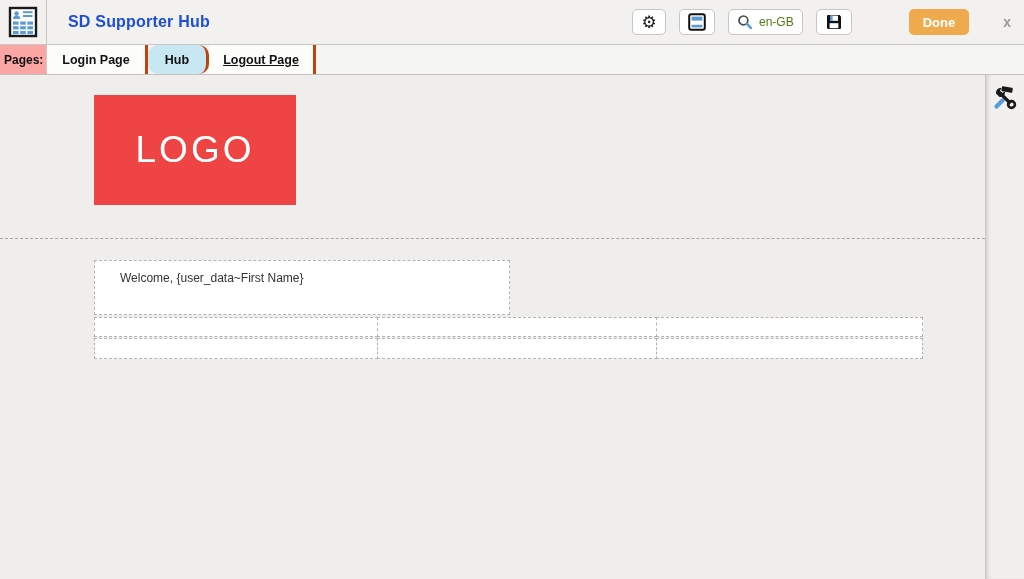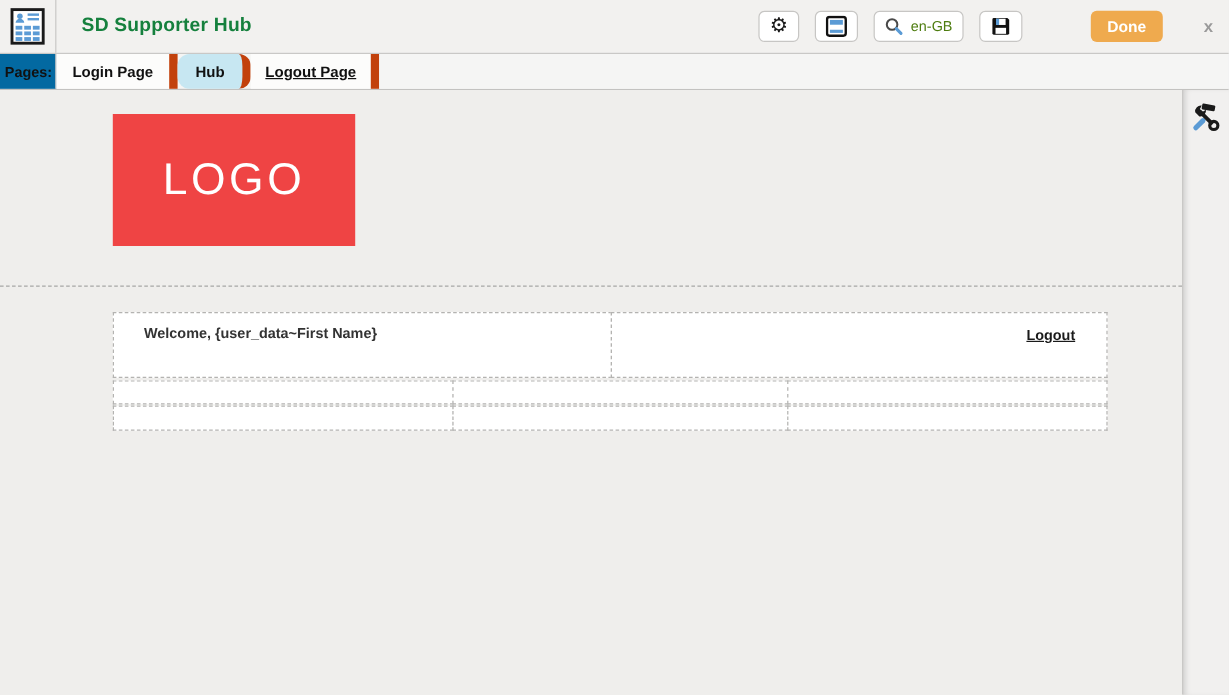--- a/index.html
+++ b/index.html
@@ -5,59 +5,59 @@
   html,body { margin:0; padding:0; }
   body { width:1024px; height:579px; overflow:hidden;
          font-family:"Liberation Sans","DejaVu Sans",sans-serif; background:#efeeec; }
   .app-window { position:relative; width:1024px; height:579px; }
 
   
   .topbar { position:absolute; top:0; left:0; right:0; height:45px; background:#f2f1ef;
             border-bottom:1px solid #c9c8c6; display:flex; align-items:center; box-sizing:border-box; }
   .app-icon-box { width:47px; height:44px; border-right:1px solid #c9c8c6;
                   display:flex; align-items:center; justify-content:center; box-sizing:border-box; cursor:pointer; }
-  .page-title { margin:0 0 0 21px; font-size:16px; font-weight:bold; color:#15803d; letter-spacing:.2px; }
+  .page-title { margin:0 0 0 21px; font-size:16px; font-weight:bold; color:#1d4ed8; letter-spacing:.2px; }
   .toolbar { margin-left:auto; display:flex; align-items:center; gap:13px; padding-right:13px; }
   .tb-btn { height:26px; min-width:34px; background:#ffffff; border:1px solid #c7c6c4; border-radius:5px;
             display:flex; align-items:center; justify-content:center; gap:6px; padding:0 8px;
             box-sizing:border-box; cursor:pointer; }
   .gear-glyph { font-family:"DejaVu Sans",sans-serif; font-size:17px; line-height:1; color:#1a1a1a; }
   .locale-label { font-size:12px; color:#4d7c0f; }
   .done-btn { height:26px; padding:0 14px; background:#efaa4e; color:#fff; font-weight:bold;
               font-size:13px; border:none; border-radius:5px; cursor:pointer;
               font-family:"Liberation Sans",sans-serif;margin-left:44px; }
   .close-x { color:#9a9a9a; font-weight:bold; font-size:14px; margin-left:21px; cursor:pointer; }
 
   
   .tabbar { position:absolute; top:45px; left:0; right:0; height:30px; background:#f5f5f4;
             border-bottom:1px solid #c3c2c0; display:flex; box-sizing:border-box; }
-  .pages-label { width:47px; background:#0369a1; border-right:1px solid #c9c8c6; font-size:12px;
+  .pages-label { width:47px; background:#fca5a5; border-right:1px solid #c9c8c6; font-size:12px;
                  font-weight:bold; color:#111; display:flex; align-items:center; padding-left:4px;
                  box-sizing:border-box; }
   .tab { display:flex; align-items:center; justify-content:center; font-size:12.5px; font-weight:bold;
-         color:#111; background:#fcfcfb; border-right:7px solid #c2410c; cursor:pointer; box-sizing:border-box; }
+         color:#111; background:#fcfcfb; border-right:3px solid #c2410c; cursor:pointer; box-sizing:border-box; }
   .tab-login { width:101px; }
   .tab-hub { width:61px;border-radius:10px; }
   .tab-logout { width:107px;text-decoration:underline; }
   .tab.active { background:#c7e7f2; }
   .tab-filler { flex:1; background:#f5f5f4; }
 
   
   .canvas { position:absolute; top:75px; left:0; right:39px; bottom:0; background:#efeeec; overflow:hidden; }
   .band-header { position:absolute; top:0; left:0; right:0; height:163px;
                  border-bottom:1px dashed #a7a7a5; box-sizing:content-box; }
   .logo-box { position:absolute; left:94px; top:20px; width:202px; height:110px; background:#ef4444;
               color:#ffffff; display:flex; align-items:center; justify-content:center;
               font-size:37px; font-weight:300; letter-spacing:3px; cursor:pointer; }
   .grid { position:absolute; left:94px; top:185px; width:829px; }
   .row { display:flex; }
   .row-1 { height:55px; }
   .row-2 { height:20px; margin-top:2px; }
   .row-3 { height:21px; margin-top:1px; }
-  .cell { background:#ffffff; border:1px dashed #b4b3b1; box-sizing:border-box; cursor:pointer;font-weight:bold; }
+  .cell { background:#ffffff; border:1px dashed #b4b3b1; box-sizing:border-box; cursor:pointer; }
   .cell + .cell { margin-left:-1px; }
   .cell-welcome { width:416px; padding:10px 0 0 25px; font-size:12px; color:#333; }
   .cell-logout { flex:1; text-align:right; padding:9px 26px 0 0; }
   .logout-link { font-size:12px; color:#1a1a1a; text-decoration:underline; cursor:pointer; }
   .c-a { width:284px; } .c-b { width:280px; } .c-c { flex:1; }
 
   
   .right-strip { position:absolute; top:75px; right:0; bottom:0; width:39px; background:#f1f0ef;
                  border-left:1px solid #c9c8c6; box-shadow:inset 4px 0 5px -3px rgba(0,0,0,0.18);
                  box-sizing:border-box; }
@@ -132,23 +132,20 @@
   <main class="canvas">
     <section class="band-header">
       <div class="logo-box">LOGO</div>
     </section>
 
     <section class="grid">
       <div class="row row-1">
         <div class="cell cell-welcome">
           <span>Welcome, {user_data~First Name}</span>
         </div>
-        <div class="cell cell-logout">
-          <a class="logout-link">Logout</a>
-        </div>
       </div>
       <div class="row row-2">
         <div class="cell c-a"></div>
         <div class="cell c-b"></div>
         <div class="cell c-c"></div>
       </div>
       <div class="row row-3">
         <div class="cell c-a"></div>
         <div class="cell c-b"></div>
         <div class="cell c-c"></div>

